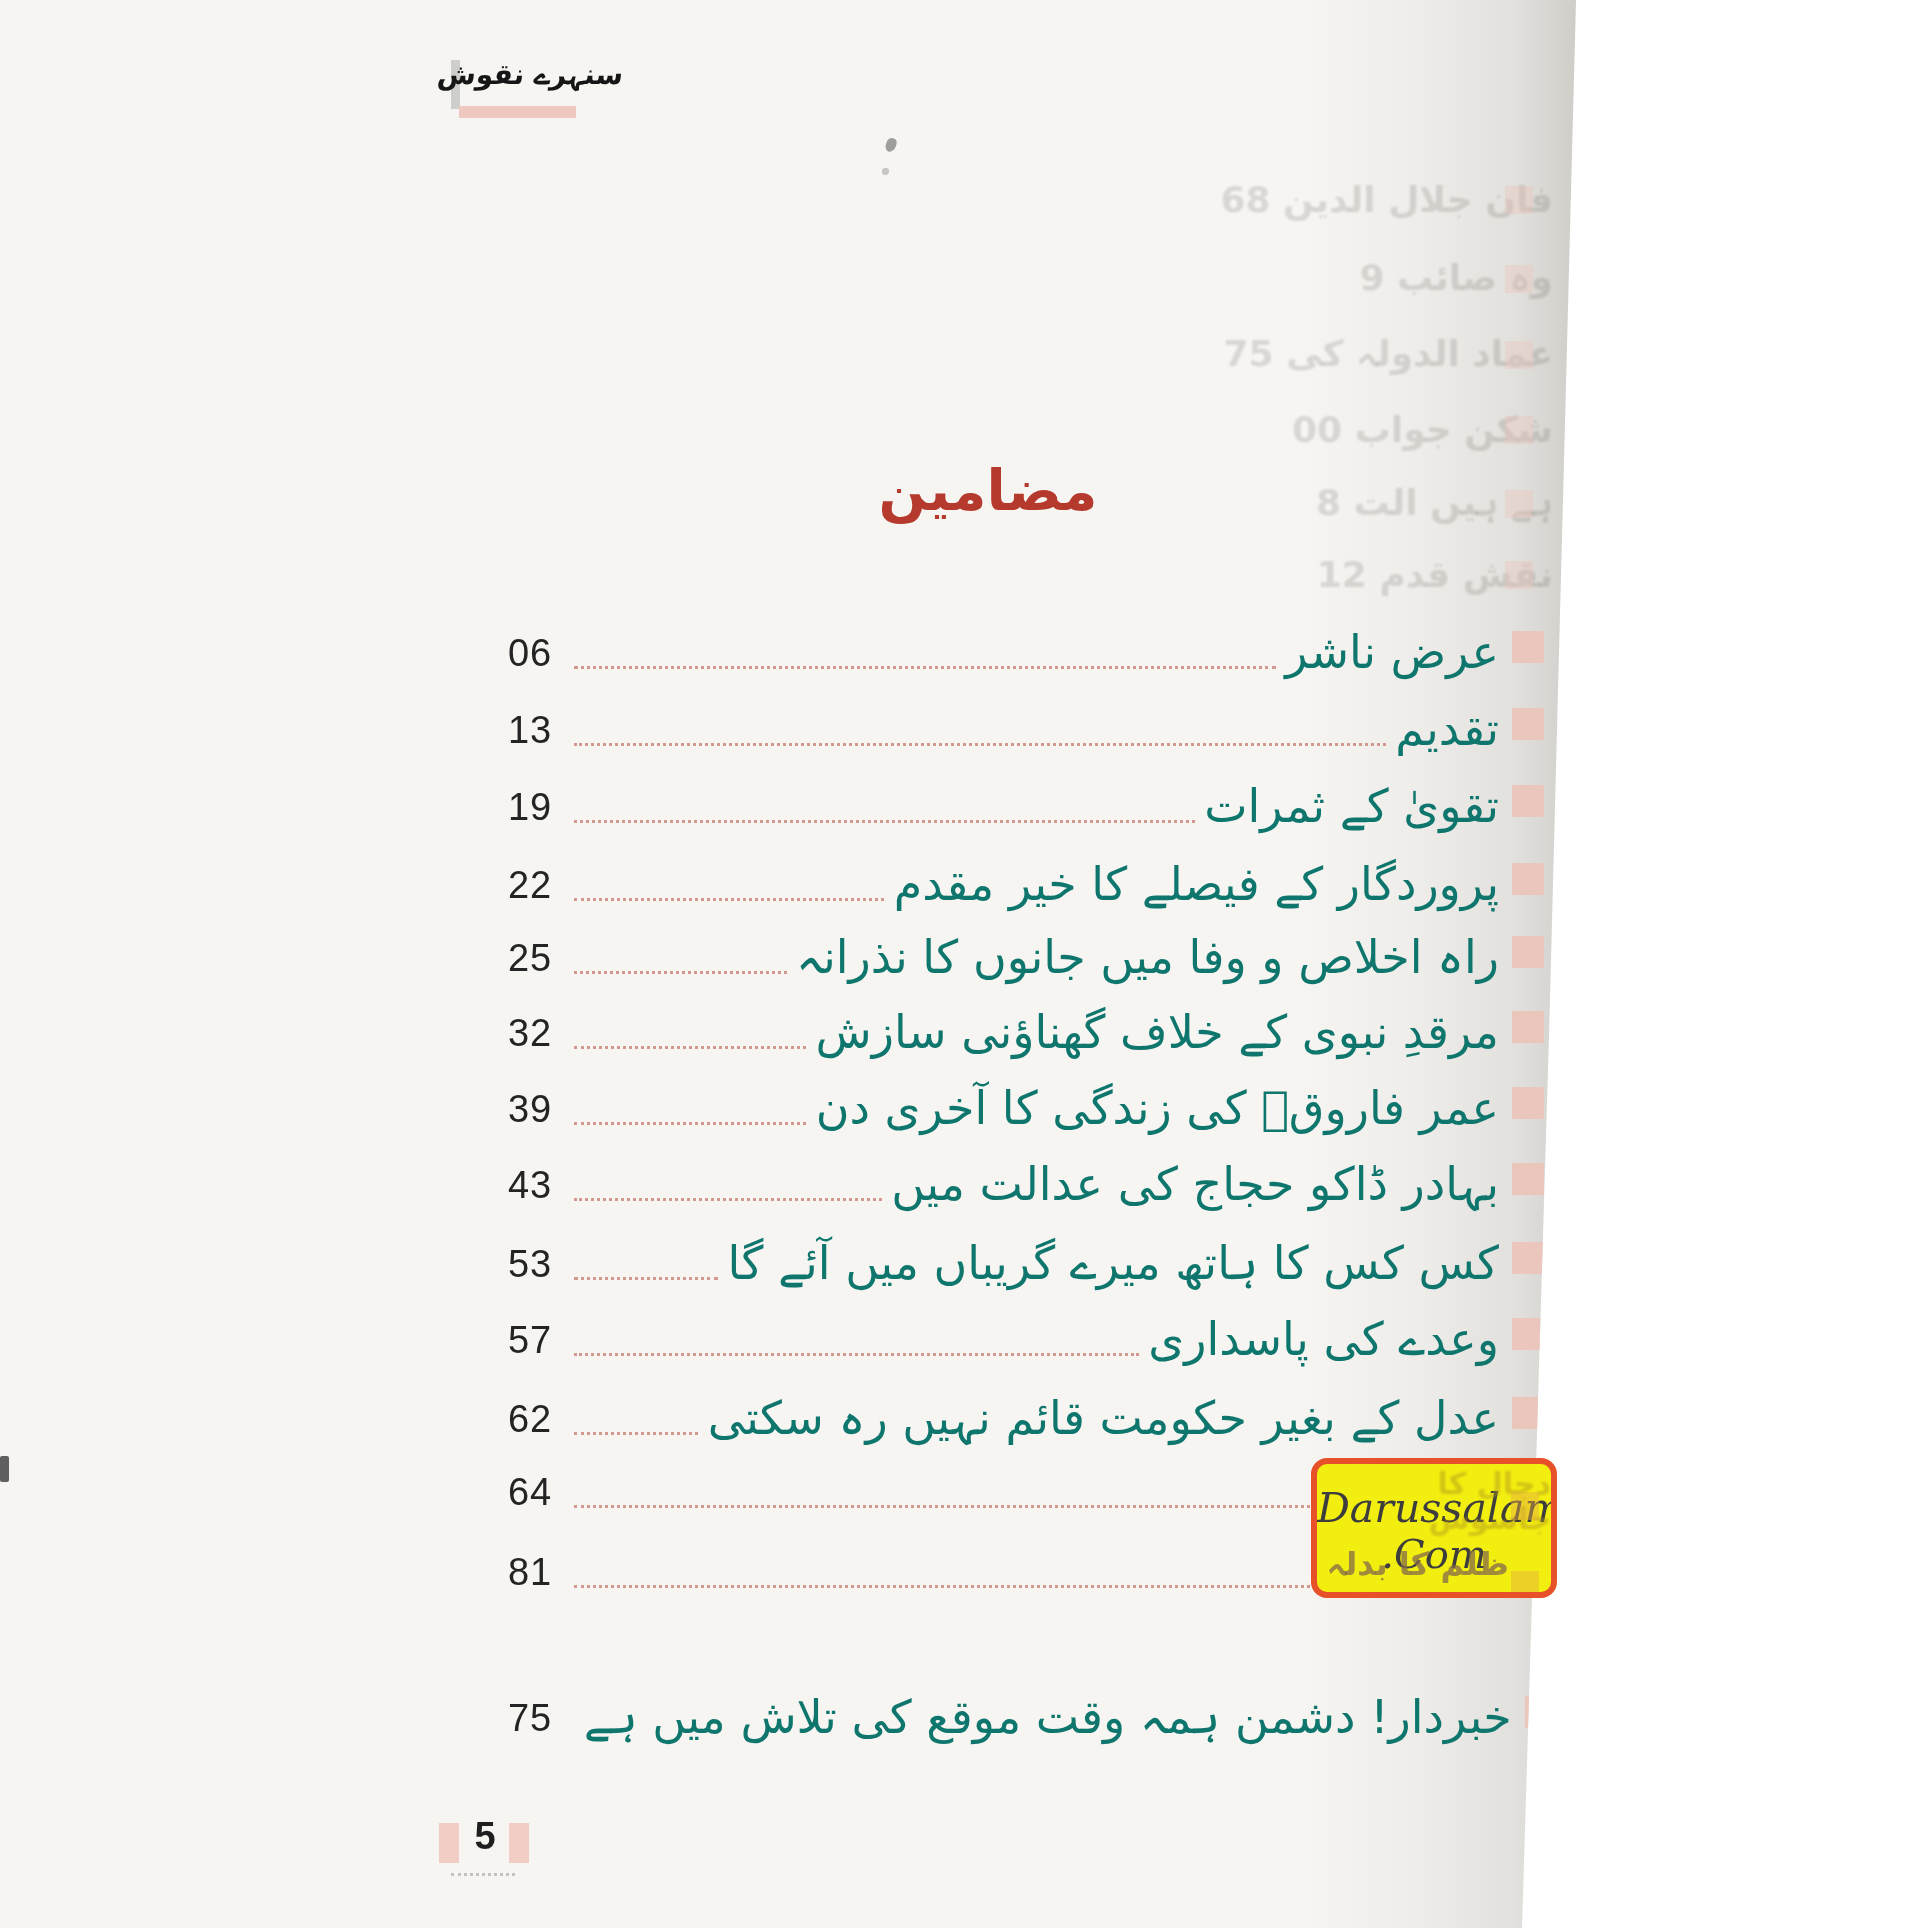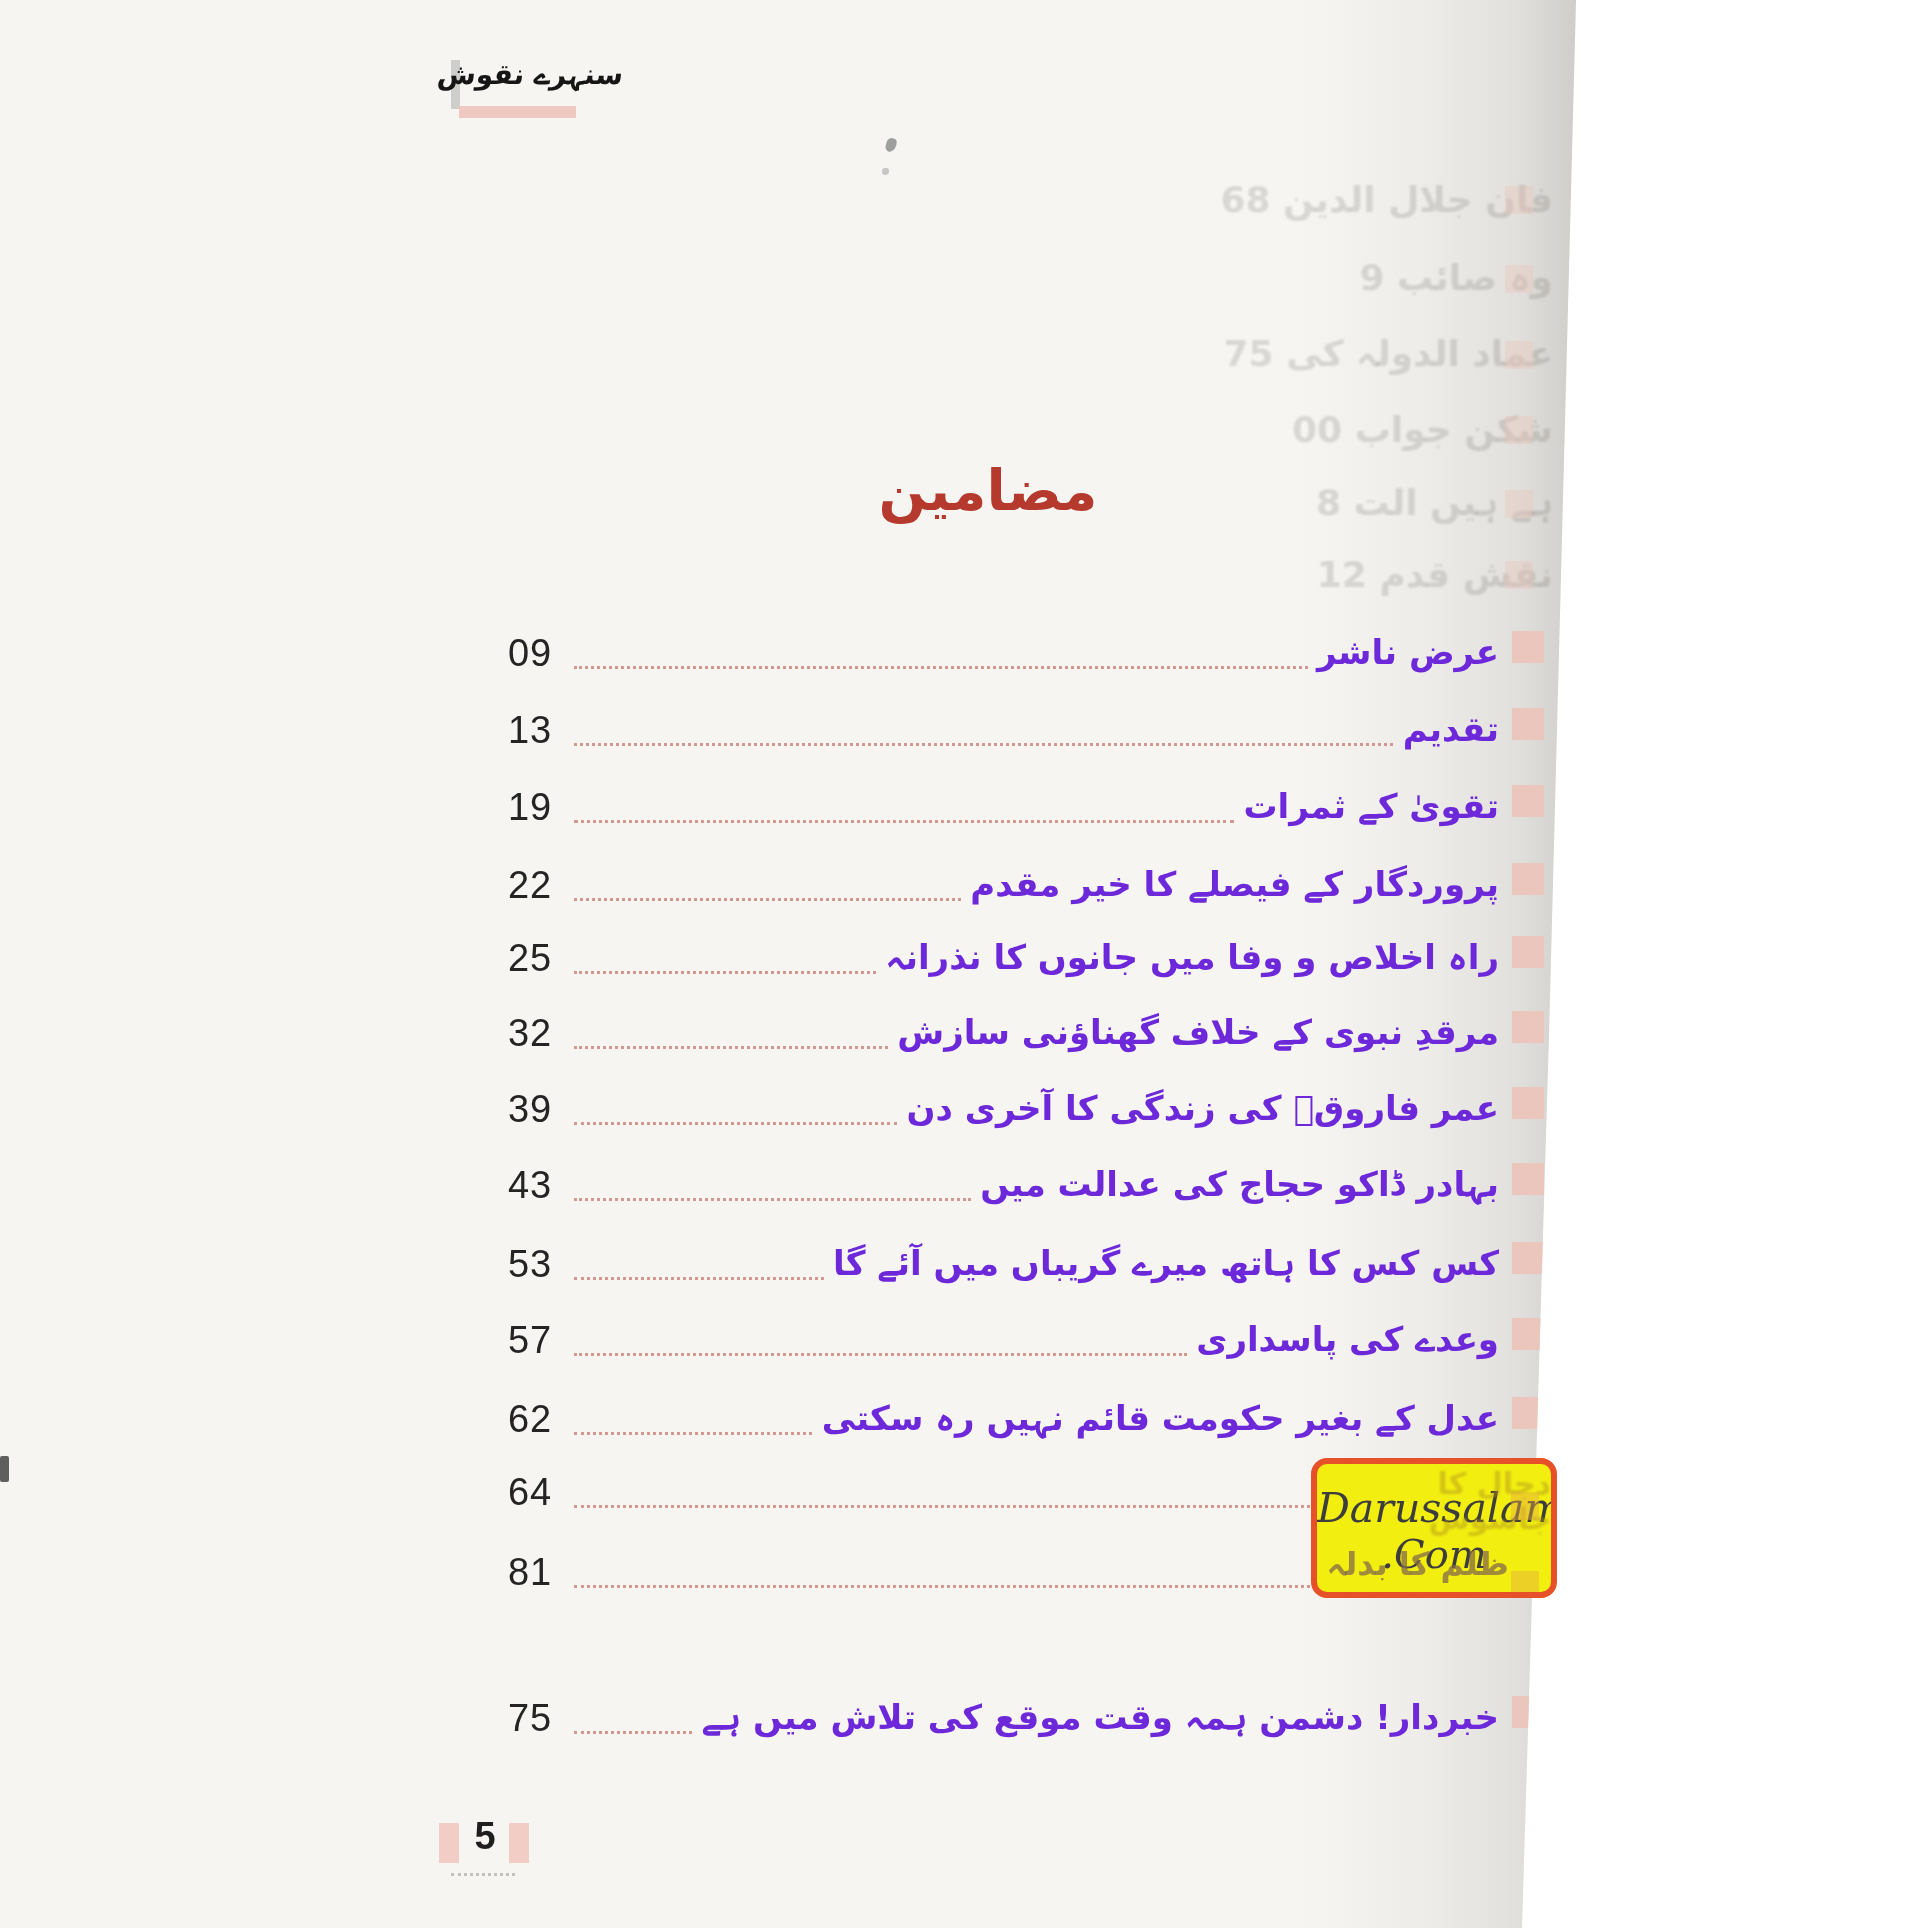--- a/index.html
+++ b/index.html
@@ -20,22 +20,22 @@
   #hdr-pinkbar{position:absolute;left:459px;top:106px;width:117px;height:12.2px;background:#f0c8c2;}
   
   #heading{position:absolute;left:847px;top:444px;width:282px;text-align:center;
         font-size:56px;font-weight:bold;color:#b5392c;direction:rtl;line-height:94px;}
   
   .row{position:absolute;left:508px;right:384px;height:53px;
         display:flex;align-items:flex-end;}
   .num{width:55px;flex:none;font-family:"Liberation Sans",sans-serif;
         font-size:38px;line-height:41px;color:#242424;letter-spacing:0.9px;}
   .leader{flex:1;border-bottom:3.8px dotted rgba(205,135,126,.85);margin:0 9.4px 4.7px 11.3px;height:0;}
-  .title{flex:none;direction:rtl;white-space:nowrap;font-weight:bold;
-        font-size:34px;line-height:43px;color:#6d28d9;}
+  .title{flex:none;direction:rtl;white-space:nowrap;font-weight:normal;
+        font-size:46px;line-height:43px;color:#0f766e;}
   .bullet{flex:none;width:32px;height:32px;background:#ebc6bc;margin:0 0 11.3px 13px;}
   
   .ghost{position:absolute;right:375px;direction:rtl;white-space:nowrap;
         font-size:36px;font-weight:bold;color:rgba(70,65,58,.16);
         filter:blur(1.3px);}
   .gbullet{position:absolute;left:1505px;width:28px;height:28px;background:rgba(235,198,188,.40);}
   
   #badge{position:absolute;left:1311px;top:1458px;width:246px;height:140px;box-sizing:border-box;
         background:#f2ee10;border:6.6px solid #e6512a;border-radius:16px;z-index:30;overflow:hidden;}
   .badge-line{width:100%;text-align:center;font-family:"DejaVu Serif",serif;font-style:italic;
@@ -85,21 +85,21 @@
     <div id="hdr-title">سنہرے نقوش</div>
     <div id="hdr-pinkbar"></div>
 
     <div class="speck" id="speck1"></div>
     <div class="speck" id="speck2"></div>
     <div class="speck" id="speck3"></div>
 
     <div id="heading">مضامین</div>
 
     <div class="row" style="top:621px">
-      <span class="num">09</span>
+      <span class="num">06</span>
         <span class="leader"></span>
         <span class="title">عرض ناشر</span>
         <span class="bullet"></span>
     </div>
     <div class="row" style="top:698px">
       <span class="num">13</span>
         <span class="leader"></span>
         <span class="title">تقدیم</span>
         <span class="bullet"></span>
     </div>

